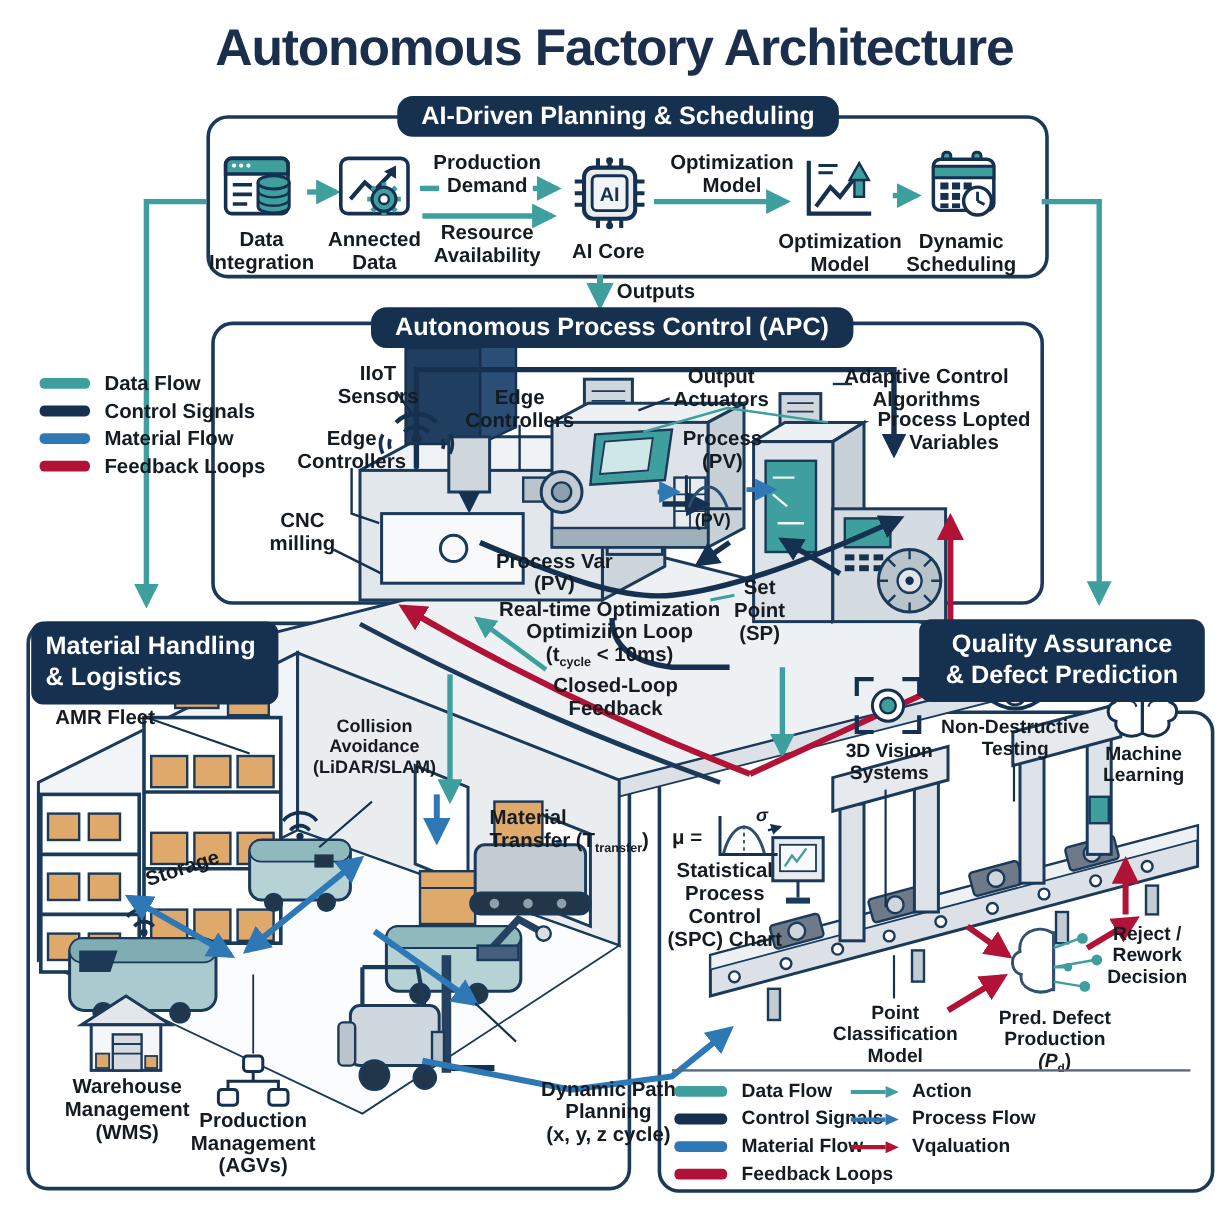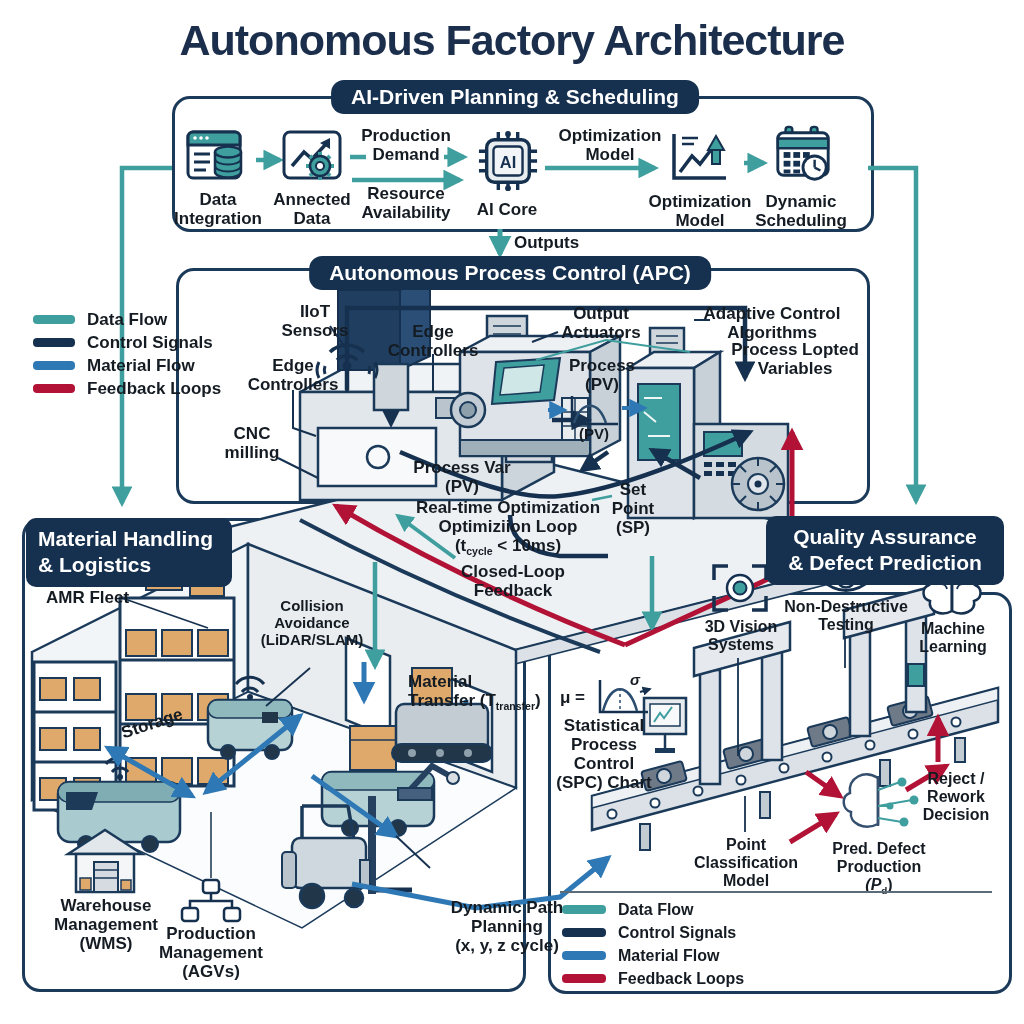--- a/index.html
+++ b/index.html
@@ -671,14 +671,37 @@
       </div>
     <div class="legrow">
         <div class="swatch" style="width: 44px; background: rgb(46, 120, 181);"></div>
         <div class="t" style="font-size:16px">Material Flow</div>
       </div>
     <div class="legrow">
         <div class="swatch" style="width: 44px; background: rgb(177, 18, 53);"></div>
         <div class="t" style="font-size:16px">Feedback Loops</div>
       </div>
   </div>
+  <div class="legend" style="left:708px;top:898px;">
+    <div class="legrow">
+        <svg width="42" height="12">
+          <line x1="1" y1="6" x2="30" y2="6" stroke="#3f9e9e" stroke-width="3.5"></line>
+          <polygon points="30,1 30,11 41,6" fill="#3f9e9e"></polygon>
+        </svg>
+        <div class="t" style="font-size:16px">Action</div>
+      </div>
+    <div class="legrow">
+        <svg width="42" height="12">
+          <line x1="1" y1="6" x2="30" y2="6" stroke="#2e78b5" stroke-width="3.5"></line>
+          <polygon points="30,1 30,11 41,6" fill="#2e78b5"></polygon>
+        </svg>
+        <div class="t" style="font-size:16px">Process Flow</div>
+      </div>
+    <div class="legrow">
+        <svg width="42" height="12">
+          <line x1="1" y1="6" x2="30" y2="6" stroke="#b11235" stroke-width="3.5"></line>
+          <polygon points="30,1 30,11 41,6" fill="#b11235"></polygon>
+        </svg>
+        <div class="t" style="font-size:16px">Vqaluation</div>
+      </div>
+  </div>
 
 </div>
 
 </body></html>

